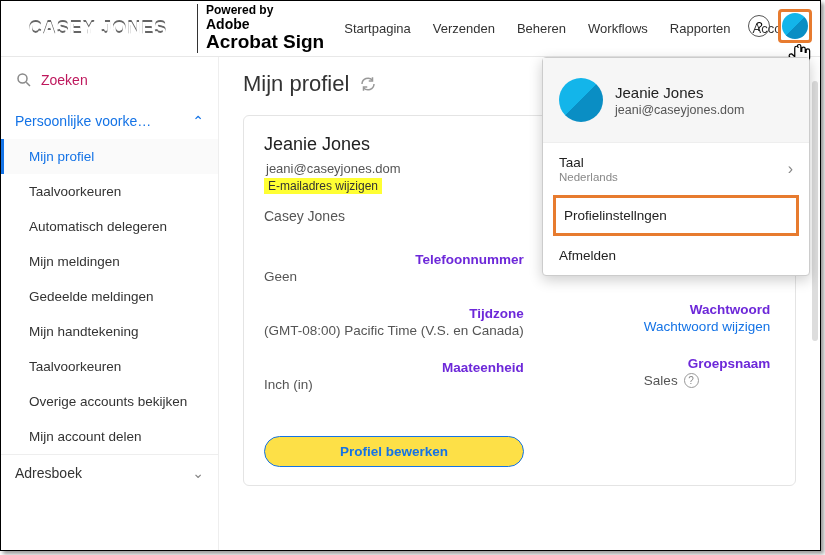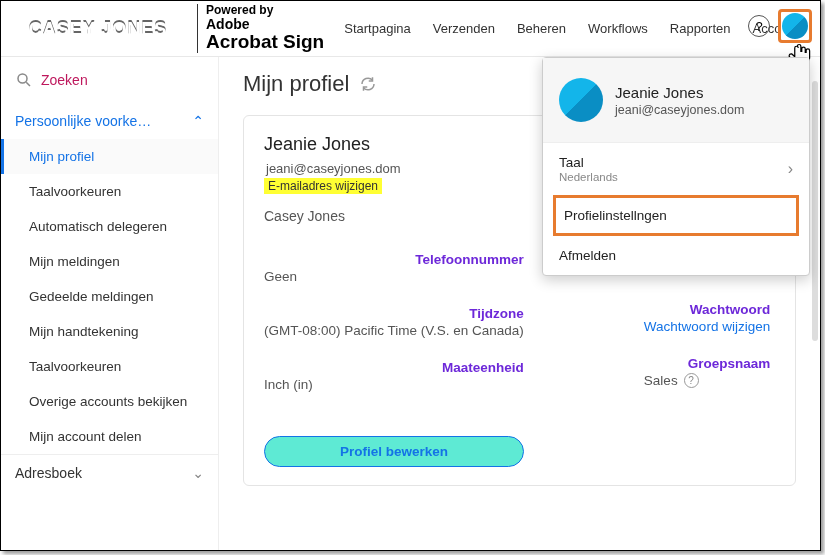--- a/index.html
+++ b/index.html
@@ -40,21 +40,21 @@
 .name { font-size:18px; color:#222; margin-bottom:6px; }
 .email { font-size:13px; color:#555; padding:0 2px; }
 .email-change { display:inline-block; background:#ffff33; font-size:12px; color:#333; padding:1px 4px; margin-top:2px; cursor:pointer; }
 .company { font-size:14px; color:#555; margin-top:14px; }
 .row2 { display:flex; gap:120px; margin-top:28px; }
 .field-label { font-size:13.5px; font-weight:700; color:#6d28d9; margin-bottom:2px;text-align:right; }
 .field-val { font-size:13.5px; color:#555; }
 .link { color:#1473e6; cursor:pointer; }
 .group-val { display:flex; align-items:center; gap:6px; }
 .mini-help { width:15px; height:15px; border:1px solid #999; border-radius:50%; display:flex; align-items:center; justify-content:center; font-size:10px; color:#888; cursor:pointer; }
-.edit-btn { margin-top:22px; border:1.5px solid #1473e6; color:#1473e6; background:#5eead4; border-radius:18px; padding:7px 16px; font-size:13.5px; font-weight:600; cursor:pointer; }
+.edit-btn { margin-top:22px; border:1.5px solid #1473e6; color:#1473e6; background:#fde047; border-radius:18px; padding:7px 16px; font-size:13.5px; font-weight:600; cursor:pointer; }
 
 
 .dropdown { position:absolute; top:56px; right:10px; width:268px; background:#fff; border:1px solid #ccc; border-radius:4px; box-shadow:0 4px 14px rgba(0,0,0,0.2); z-index:10; }
 .dd-user { display:flex; gap:12px; padding:20px 16px; background:#f6f6f6; align-items:center; }
 .dd-avatar { width:44px; height:44px; border-radius:50%; background: linear-gradient(135deg,#13b5ea 50%, #0a8ec4 50%); flex:none; }
 .dd-user-text .u1 { font-size:15px; color:#222; }
 .dd-user-text .u2 { font-size:12.5px; color:#555; margin-top:2px; }
 .dd-item { padding:12px 16px; font-size:13.5px; color:#222; cursor:pointer; display:flex; justify-content:space-between; align-items:center; }
 .dd-item .sub { font-size:11.5px; color:#888; display:block; margin-top:1px; }
 .dd-item.lang { border-top:1px solid #eee;gap:15px; }

